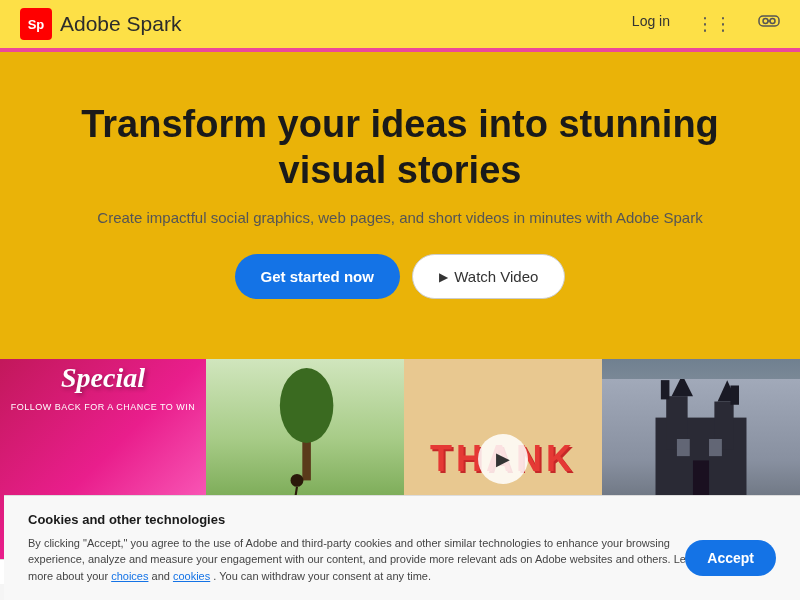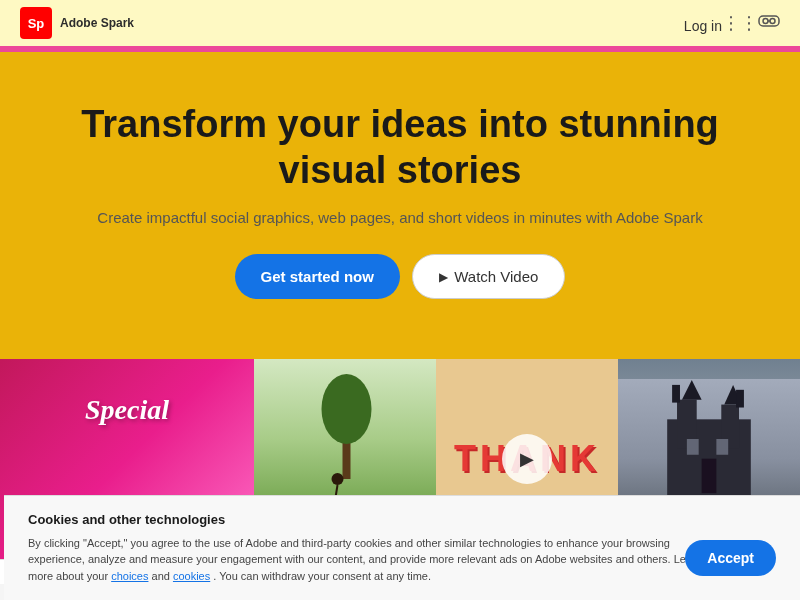--- a/index.html
+++ b/index.html
@@ -1,25 +1,25 @@
 <!DOCTYPE html>
 <html><head>
   <meta charset="utf-8">
   <style>
     * { margin: 0; padding: 0; box-sizing: border-box; }
     body { font-family: -apple-system, BlinkMacSystemFont, 'Segoe UI', Arial, sans-serif; width: 800px; height: 600px; overflow: hidden; background: #f5f5f5; }
 
     
     .header {
-      background: #fef9c3;
+      background: #fde047;
       height: 52px;
       display: flex;
       align-items: center;
       padding: 0 20px;
-      border-bottom: 6px solid #ec4899;
+      border-bottom: 4px solid #ec4899;
       position: relative;
       z-index: 10;
     }
     .logo-area {
       display: flex;
       align-items: center;
       gap: 8px;
       margin-right: auto;
     }
     .logo-icon {
@@ -28,23 +28,23 @@
       background: #ff0000;
       border-radius: 4px;
       display: flex;
       align-items: center;
       justify-content: center;
       color: white;
       font-weight: bold;
       font-size: 13px;
     }
     .logo-text {
-      font-size: 12px;
+      font-size: 21px;
       color: #2c2c2c;
-      font-weight: 700;
+      font-weight: 400;
     }
     .nav {
       display: flex;
       align-items: center;
       gap: 24px;
       margin-right: 30px;
     }
     .nav a {
       text-decoration: none;
       color: #333;
@@ -55,22 +55,22 @@
       align-items: center;
       gap: 3px;
       cursor: pointer;
     }
     .nav-learn::after {
       content: '▾';
       font-size: 11px;
     }
     .header-right {
       display: flex;
-      align-items: flex-end;
-      gap: 0;
+      align-items: flex-start;
+      gap: 26px;
     }
     .login-link {
       text-decoration: none;
       color: #333;
       font-size: 14px;
     }
     .start-now-btn {
       background: #1473e6;
       color: white;
       border: none;
@@ -147,23 +147,23 @@
     }
     .gallery-item {
       flex: 1;
       position: relative;
       overflow: hidden;
     }
     .gallery-item-1 {
       background: linear-gradient(135deg, #c2185b 0%, #e91e8c 50%, #ff6ec7 100%);
       display: flex;
       flex-direction: column;
-      justify-content: space-between;
-      align-items: center;
-      padding: 36px;
+      justify-content: flex-start;
+      align-items: center;
+      padding: 4px;
     }
     .gallery-item-1 .special {
       color: #fff;
       font-size: 28px;
       font-family: 'Georgia', serif;
       font-style: italic;
       font-weight: bold;
       text-shadow: 2px 2px 4px rgba(0,0,0,0.3);
       line-height: 1.1;
     }

